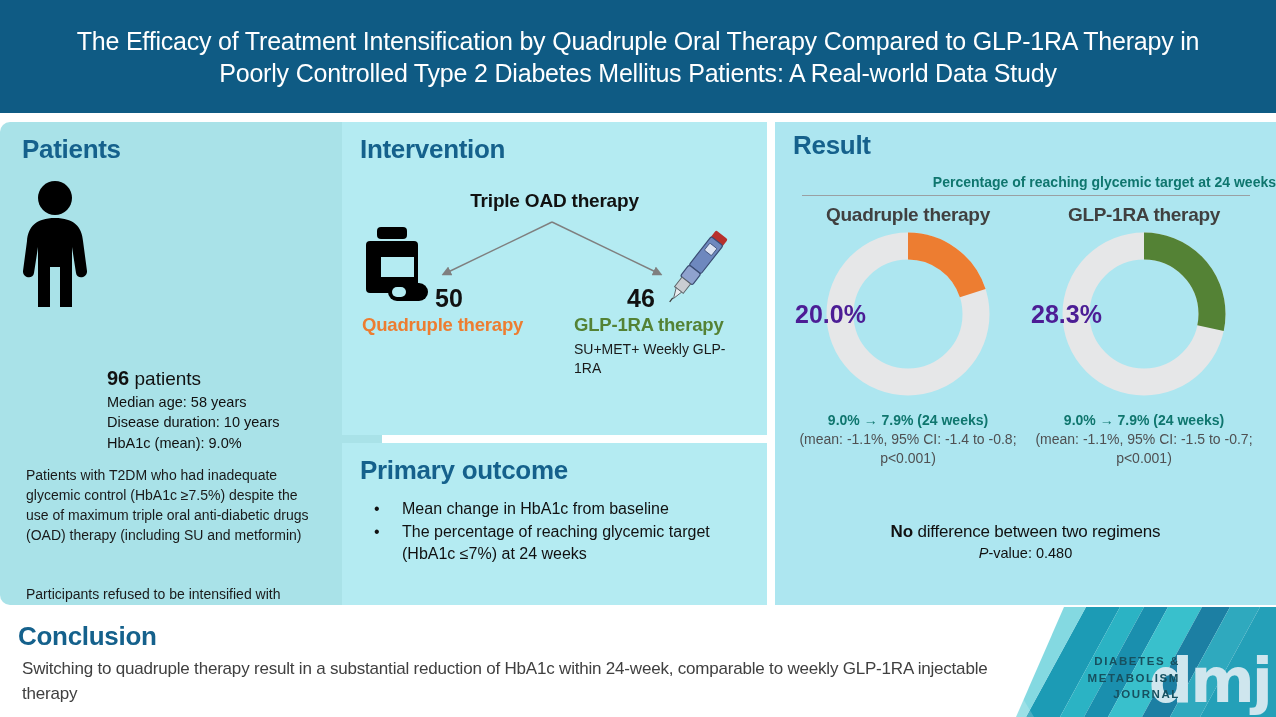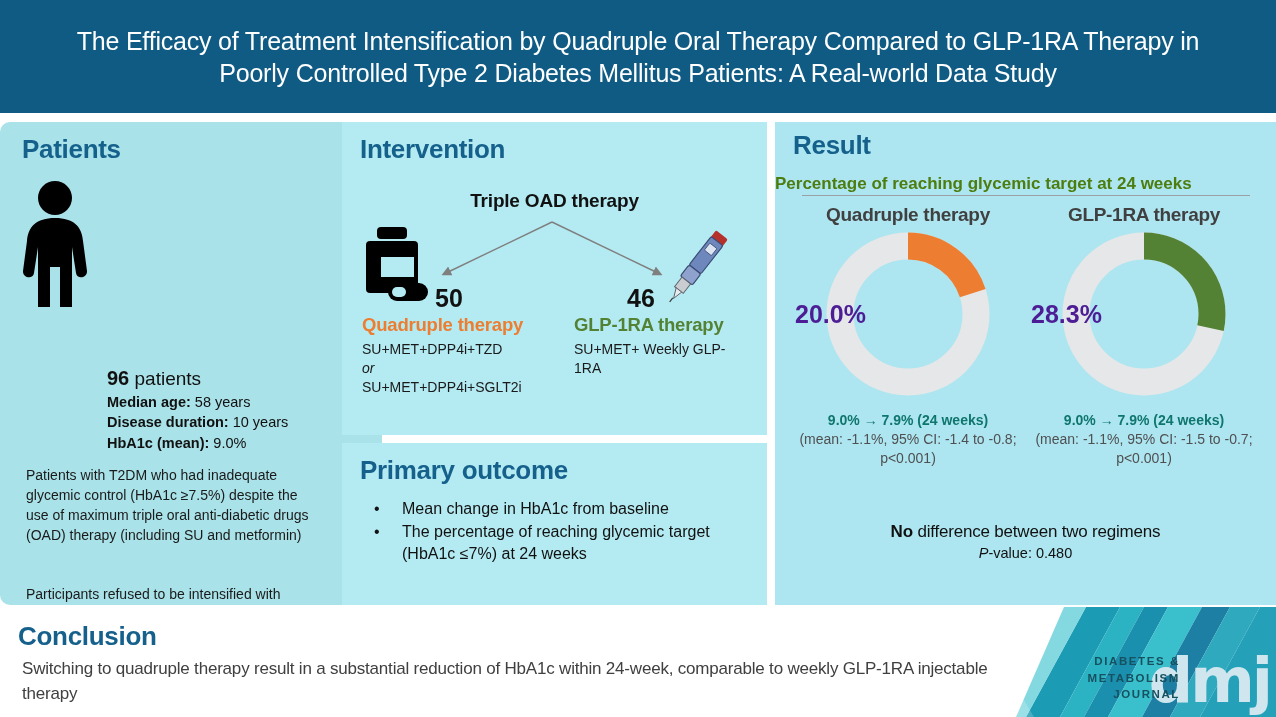--- a/index.html
+++ b/index.html
@@ -35,21 +35,21 @@
   .panel-patients .panel-title { position:absolute; left: 22px; top: 12px; }
   .panel-interv   .panel-title { position:absolute; left: 18px; top: 12px; }
   .panel-outcome  .panel-title { position:absolute; left: 18px; top: 12px; }
   .panel-result   .panel-title { position:absolute; left: 18px; top: 8px; }
 
   
   .person-icon { position: absolute; left: 16px; top: 57px; width: 78px; height: 130px; }
   .pt-count { position: absolute; left: 107px; top: 245px; font-size: 19px; color: #111; }
   .pt-count b { font-weight: bold; font-size: 20px; }
   .pt-stats { position: absolute; left: 107px; top: 270px; font-size: 14.5px; color: #111; line-height: 1.40; }
-  .pt-stats b { font-weight: bold; }
+  .pt-stats b { font-weight: normal; }
   .pt-para { position: absolute; left: 26px; width: 296px; font-size: 14px; color: #1a1a1a; line-height: 1.42; }
   .pt-para-1 { top: 344px; }
   .pt-para-2 { top: 463px; }
   .pt-para-3 { top: 518px; }
 
   
   .triple-label {
     position: absolute; left: 0; right: 0; top: 68px; text-align: center;
     font-size: 19px; font-weight: bold; color: #111; letter-spacing: -0.2px;
   }
@@ -69,22 +69,22 @@
   
   .outcome-list { position: absolute; left: 32px; top: 55px; width: 380px; }
   .outcome-item {
     display: flex; font-size: 16px; color: #111; line-height: 1.33; margin-bottom: 2px;
   }
   .outcome-bullet { width: 28px; flex: 0 0 28px; text-align: left; font-size: 16px; }
   .outcome-text { flex: 1; }
 
   
   .res-subtitle {
-    position: absolute; left: 0; right: 0; top: 52px; text-align: left;
-    font-size: 17px; font-weight: bold; color: #4d7c0f;
+    position: absolute; left: 0; right: 0; top: 52px; text-align: right;
+    font-size: 14px; font-weight: bold; color: #0f766e;
   }
   .res-divider {
     position: absolute; left: 27px; top: 73px; width: 448px; height: 1px; background: #9aa0a3;
   }
   .res-col-title {
     position: absolute; top: 82px; font-size: 19px; font-weight: bold; color: #404040;
     text-align: center; letter-spacing: -0.3px;
   }
   .res-col-title-a { left: 20px;  width: 226px; }
   .res-col-title-b { left: 256px; width: 226px; }
@@ -209,25 +209,20 @@
         <rect x="35" y="64" width="11" height="12" fill="#C9CDD2" stroke="#5B6268" stroke-width="1"></rect>
         <path d="M37 76 L44 76 L41.5 86 Z" fill="#E8EBEE" stroke="#5B6268" stroke-width="0.9"></path>
         <line x1="40.5" y1="86" x2="40.5" y2="91" stroke="#3A3A3A" stroke-width="1.2"></line>
       </g>
     </svg>
 
     <div class="n-left">50</div>
     <div class="n-right">46</div>
 
     <div class="arm-title arm-title-left">Quadruple therapy</div>
-    <div class="arm-body arm-body-left">
-      <div>SU+MET+DPP4i+TZD</div>
-      <div><i>or</i></div>
-      <div>SU+MET+DPP4i+SGLT2i</div>
-    </div>
 
     <div class="arm-title arm-title-right">GLP-1RA therapy</div>
     <div class="arm-body arm-body-right">
       <div>SU+MET+ Weekly GLP-1RA</div>
     </div>
   </div>
 
   <div class="panel panel-outcome">
     <div class="panel-title">Primary outcome</div>
     <div class="outcome-list">

